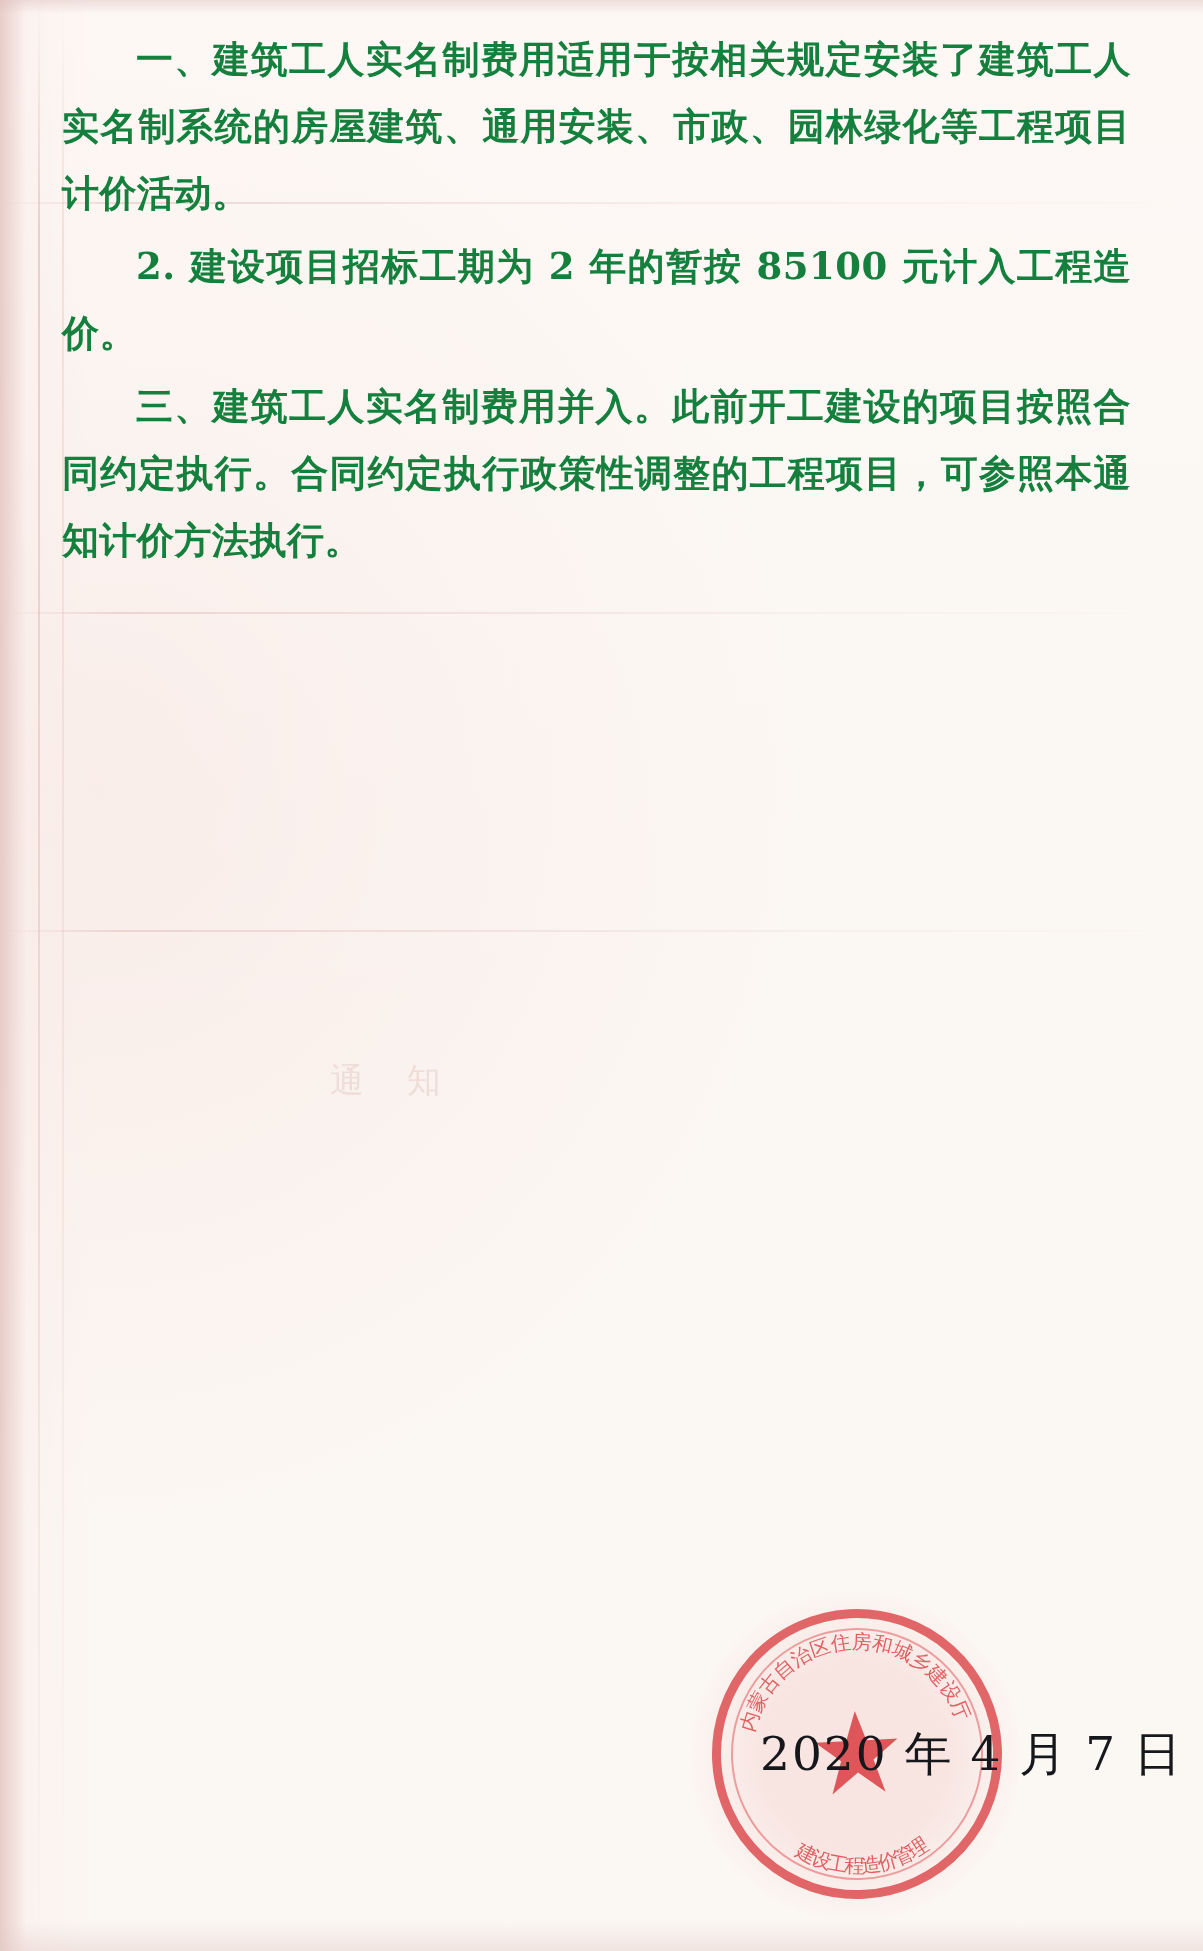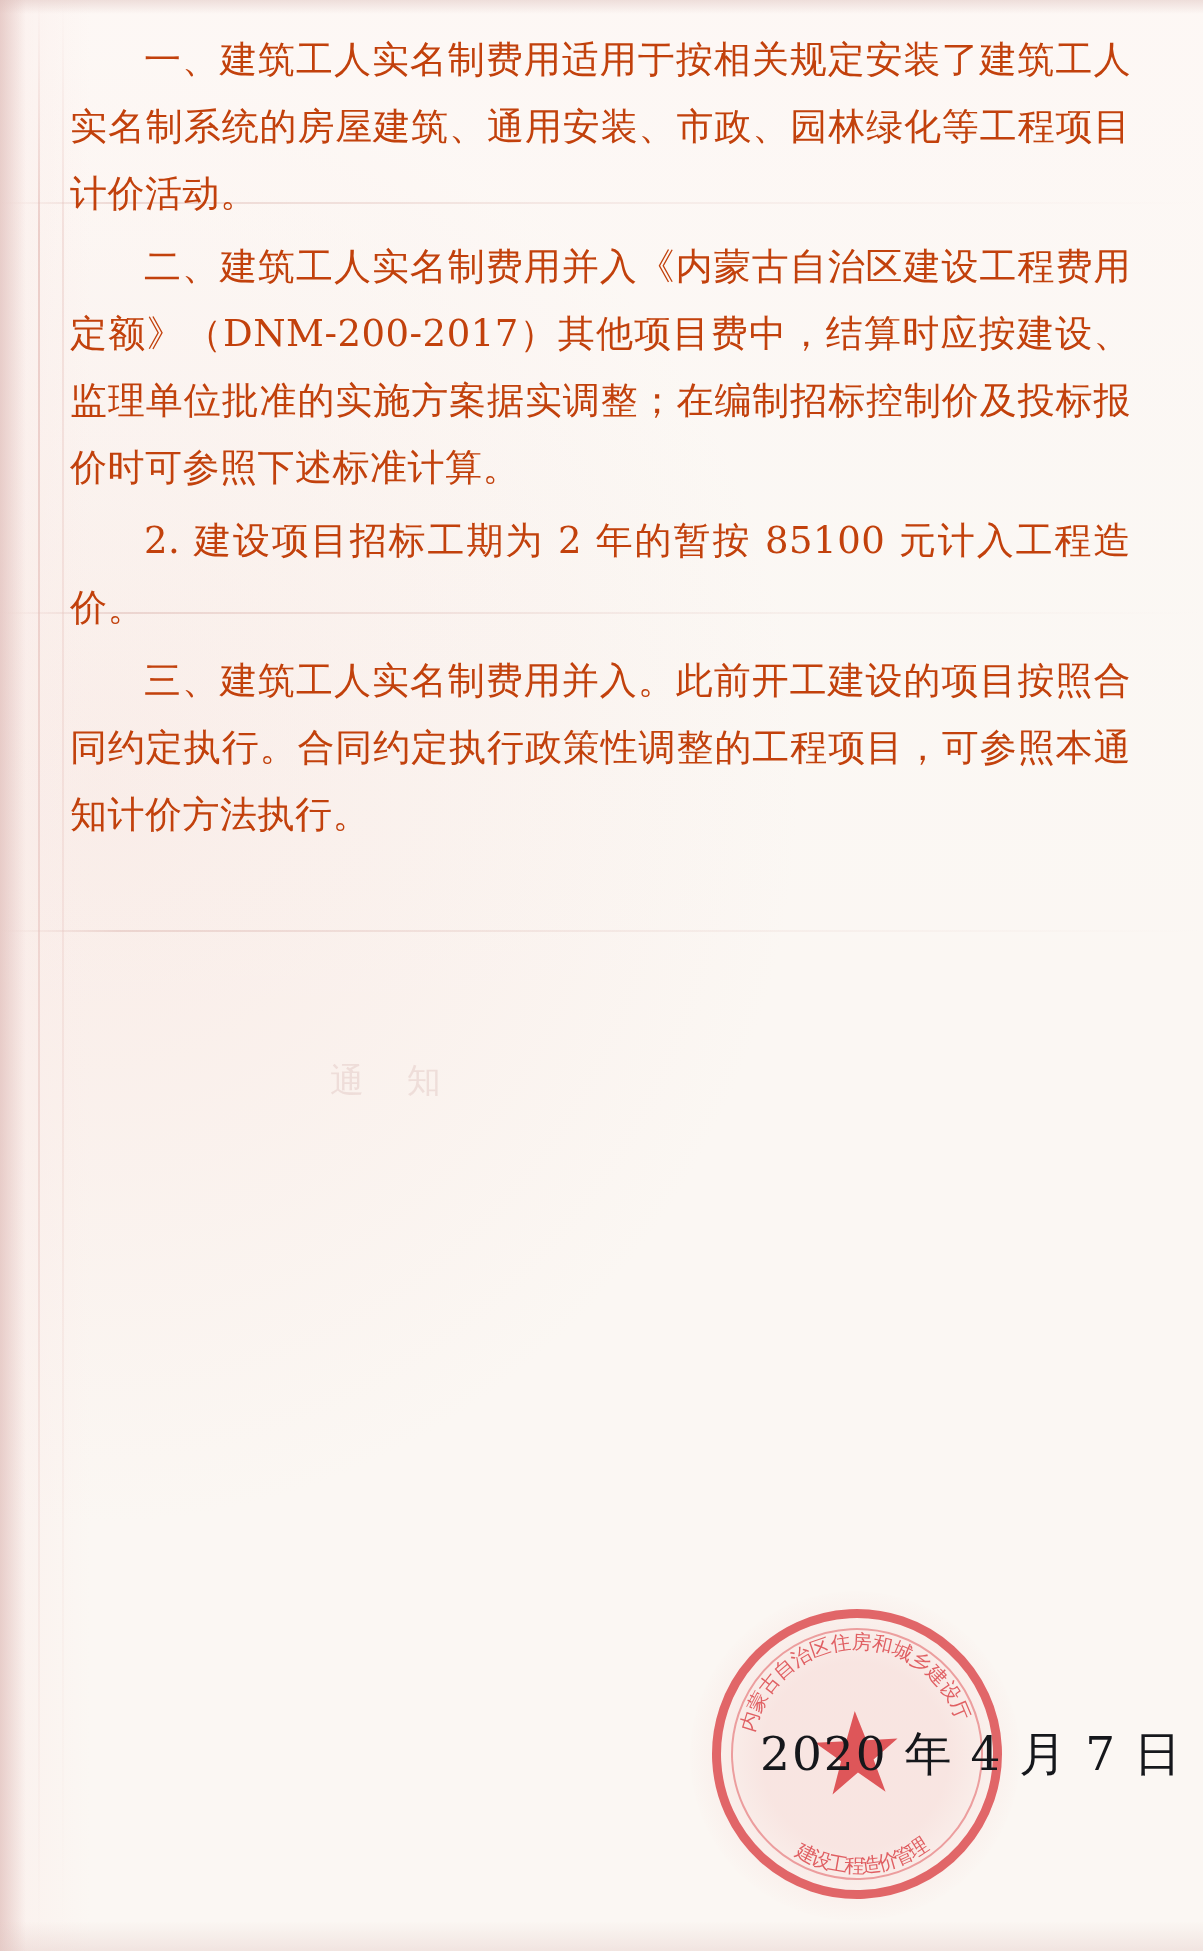--- a/index.html
+++ b/index.html
@@ -58,29 +58,29 @@
   }
 
   .body-text {
     position: absolute;
     left: 0; right: 0;
     top: 0;
     padding: 26px 72px 0 62px;
     box-sizing: border-box;
   }
   p.para {
-    margin: 0 0 6px 8px;
+    margin: 0 0 6px 0;
     font-size: 37px;
     line-height: 67px;
-    color: #c2410c;
+    color: #15803d;
     text-align: justify;
     text-justify: inter-ideograph;
     text-indent: 2em;
     letter-spacing: 0.5px;
-    font-weight: 400;
+    font-weight: 700;
   }
   p.para.sub {
     text-indent: 2em;
   }
   .stamp-area {
     position: absolute;
     left: 0; right: 0;
     bottom: 0;
     height: 420px;
   }
@@ -180,21 +180,20 @@
   <div class="fold-line fold-a"></div>
   <div class="fold-line fold-b"></div>
   <div class="crease-h crease-1"></div>
   <div class="crease-h crease-2"></div>
   <div class="crease-h crease-3"></div>
 
   <div class="ghost-text">通 知</div>
 
   <div class="body-text">
     <p class="para">一、建筑工人实名制费用适用于按相关规定安装了建筑工人实名制系统的房屋建筑、通用安装、市政、园林绿化等工程项目计价活动。</p>
-    <p class="para">二、建筑工人实名制费用并入《内蒙古自治区建设工程费用定额》（DNM-200-2017）其他项目费中，结算时应按建设、监理单位批准的实施方案据实调整；在编制招标控制价及投标报价时可参照下述标准计算。</p>
     <p class="para sub">2. 建设项目招标工期为 2 年的暂按 85100 元计入工程造价。</p>
     <p class="para">三、建筑工人实名制费用并入。此前开工建设的项目按照合同约定执行。合同约定执行政策性调整的工程项目，可参照本通知计价方法执行。</p>
   </div>
 
   <div class="stamp-area">
     <div class="seal-smudge"></div>
     <div class="seal">
       <div class="inner-ring"></div>
       <div class="star"></div>
       <div class="arc-text">

